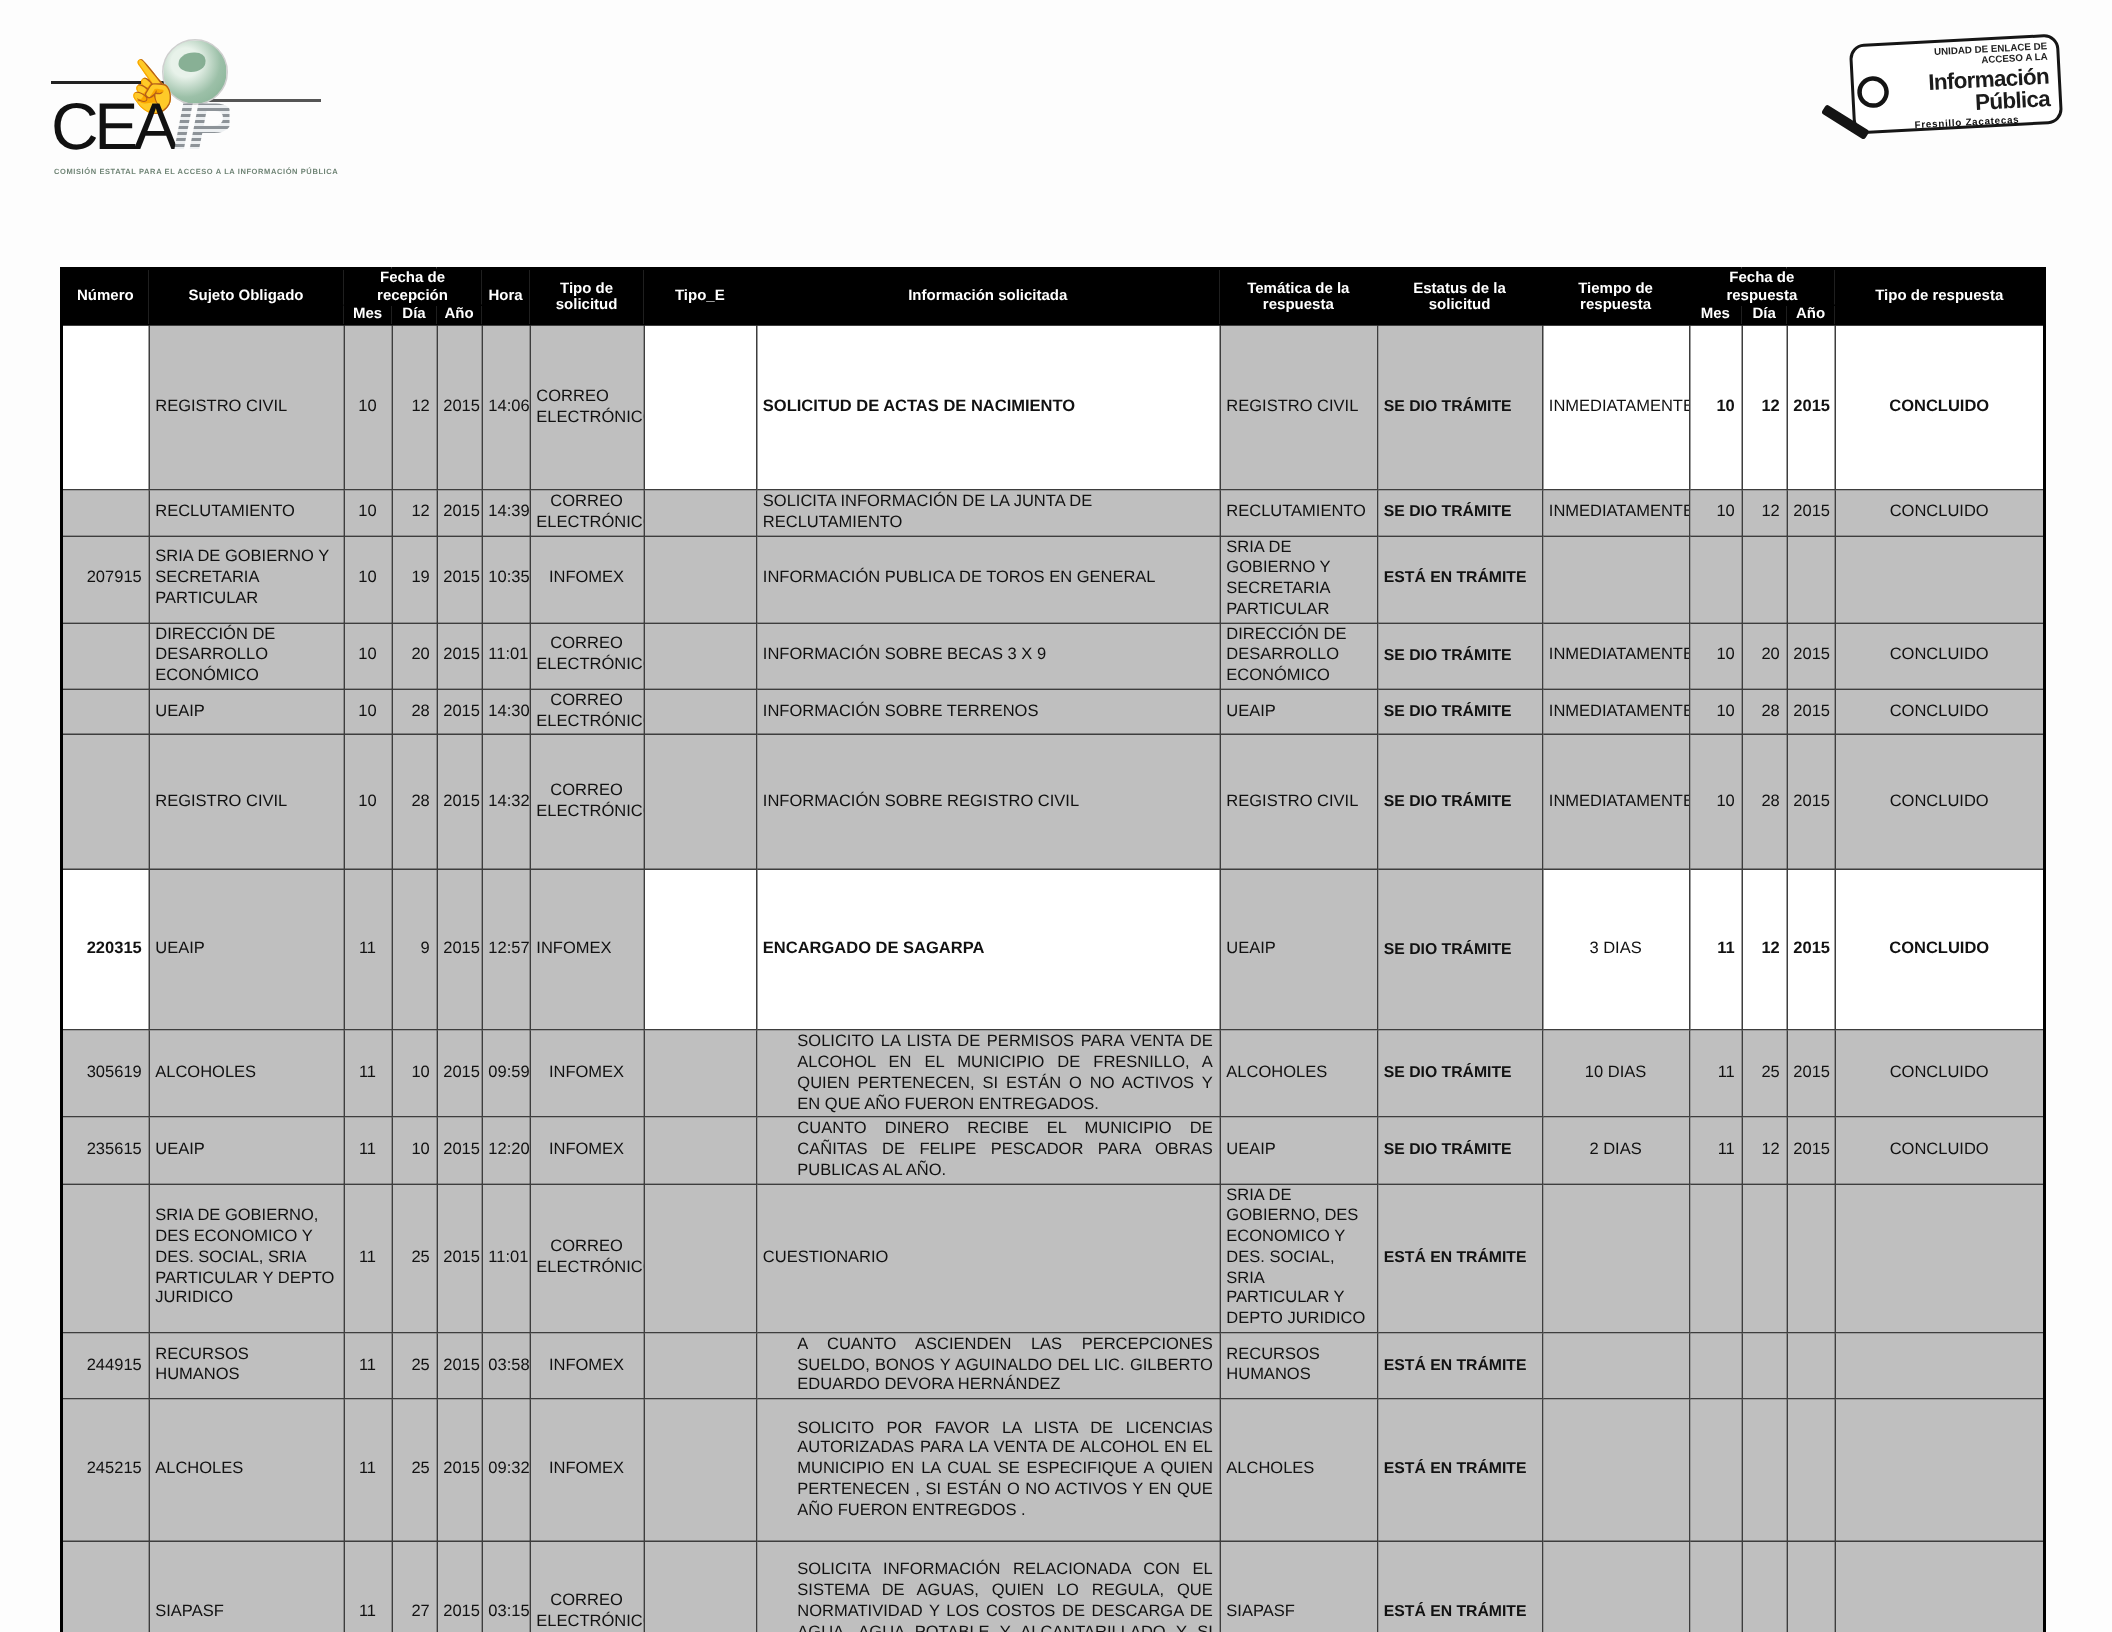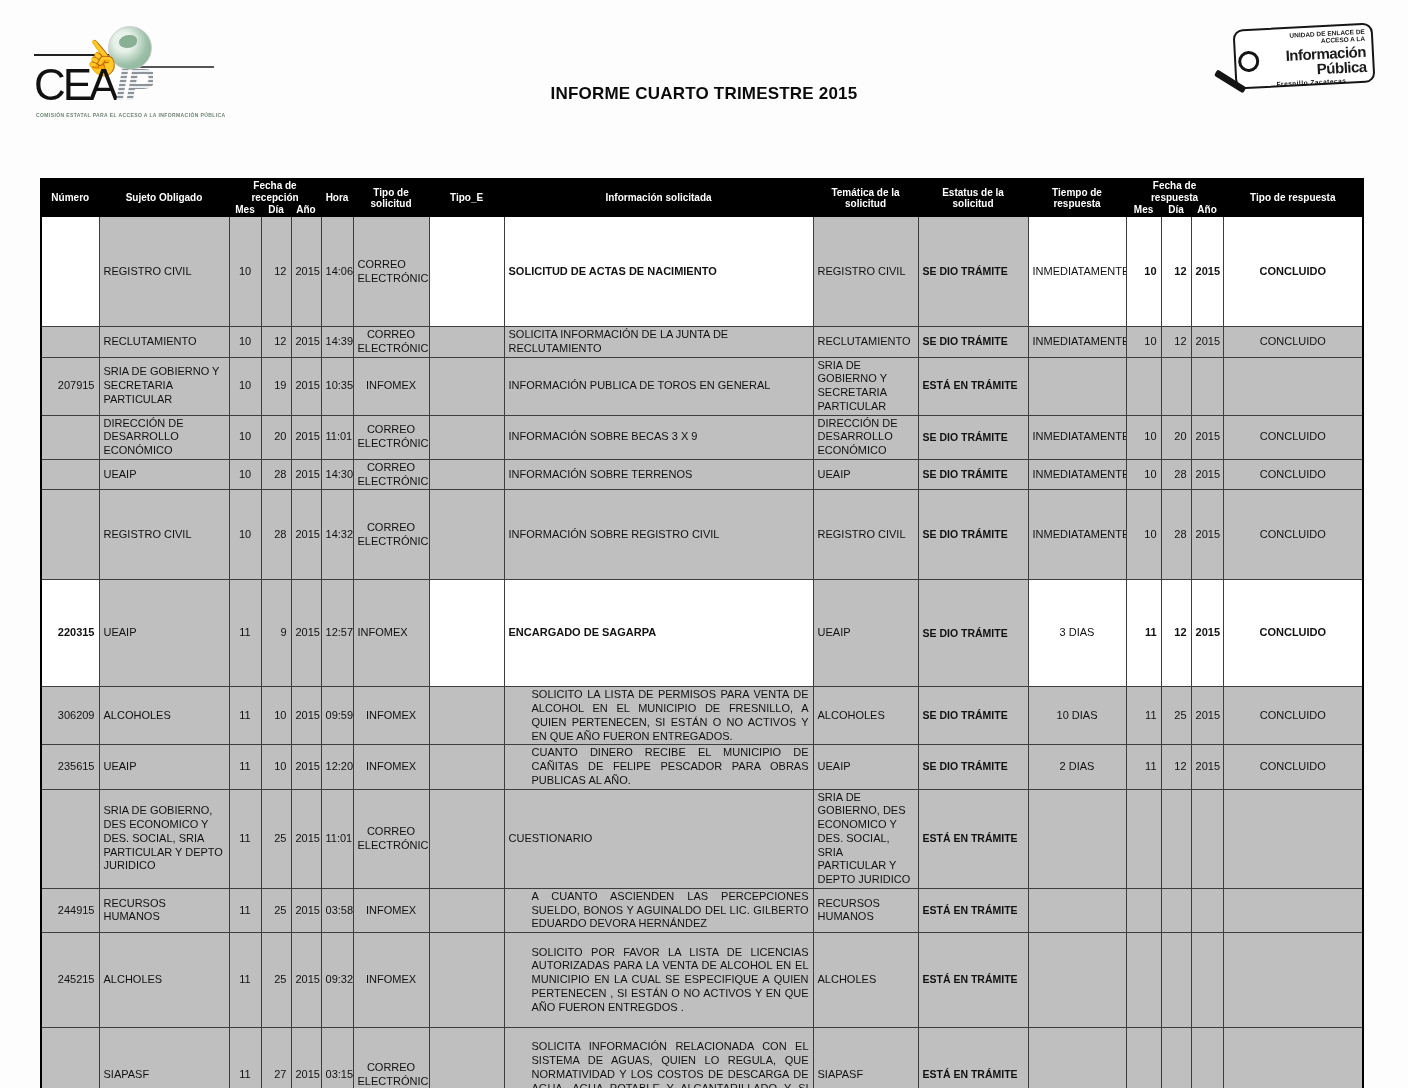--- a/index.html
+++ b/index.html
@@ -85,21 +85,20 @@
   <div class="stamp">
     <div class="s1">UNIDAD DE ENLACE DE</div>
     <div class="s1">ACCESO A LA</div>
     <div class="s3">Información</div>
     <div class="s4">Pública</div>
     <div class="s5">Fresnillo Zacatecas</div>
     <div class="lens"></div>
     <div class="lens-handle"></div>
   </div>
 
-  <div class="title">INFORME CUARTO TRIMESTRE 2015</div>
 
   <table class="report">
     <colgroup>
       <col style="width:58px">
         <col style="width:130px">
         <col style="width:32px">
         <col style="width:30px">
       <col style="width:30px">
         <col style="width:32px">
         <col style="width:76px">
@@ -115,21 +114,21 @@
     </colgroup>
     <thead>
       <tr style="height:14px">
         <th rowspan="2">Número</th>
         <th rowspan="2">Sujeto Obligado</th>
         <th colspan="3">Fecha de recepción</th>
         <th rowspan="2">Hora</th>
         <th rowspan="2">Tipo de solicitud</th>
         <th rowspan="2">Tipo_E</th>
         <th rowspan="2">Información solicitada</th>
-        <th rowspan="2">Temática de la solicitud</th>
+        <th rowspan="2">Temática de la respuesta</th>
         <th rowspan="2">Estatus de la solicitud</th>
         <th rowspan="2">Tiempo de respuesta</th>
         <th colspan="3">Fecha de respuesta</th>
         <th rowspan="2">Tipo de respuesta</th>
       </tr>
       <tr style="height:13px">
         <th>Mes</th>
         <th>Día</th>
         <th>Año</th>
         <th>Mes</th>
@@ -258,21 +257,21 @@
           <td class="c-info">ENCARGADO DE SAGARPA</td>
           <td class="c-tema">UEAIP</td>
           <td class="c-estatus">SE DIO TRÁMITE</td>
           <td class="c-tiempo">3 DIAS</td>
           <td class="c-rmes">11</td>
           <td class="c-rdia">12</td>
           <td class="c-rano">2015</td>
           <td class="c-tresp">CONCLUIDO</td>
         </tr>
         <tr style="height: 40px;">
-          <td class="c-num">306209</td>
+          <td class="c-num">305619</td>
           <td class="c-sujeto">ALCOHOLES</td>
           <td class="c-mes">11</td>
           <td class="c-dia">10</td>
           <td class="c-ano">2015</td>
           <td class="c-hora">09:59</td>
           <td class="c-tipo">INFOMEX</td>
           <td class="c-tipoe"></td>
           <td class="c-info just">SOLICITO LA LISTA DE PERMISOS PARA VENTA DE ALCOHOL EN EL MUNICIPIO DE FRESNILLO, A QUIEN PERTENECEN, SI ESTÁN O NO ACTIVOS Y EN QUE AÑO FUERON ENTREGADOS.</td>
           <td class="c-tema">ALCOHOLES</td>
           <td class="c-estatus">SE DIO TRÁMITE</td>

